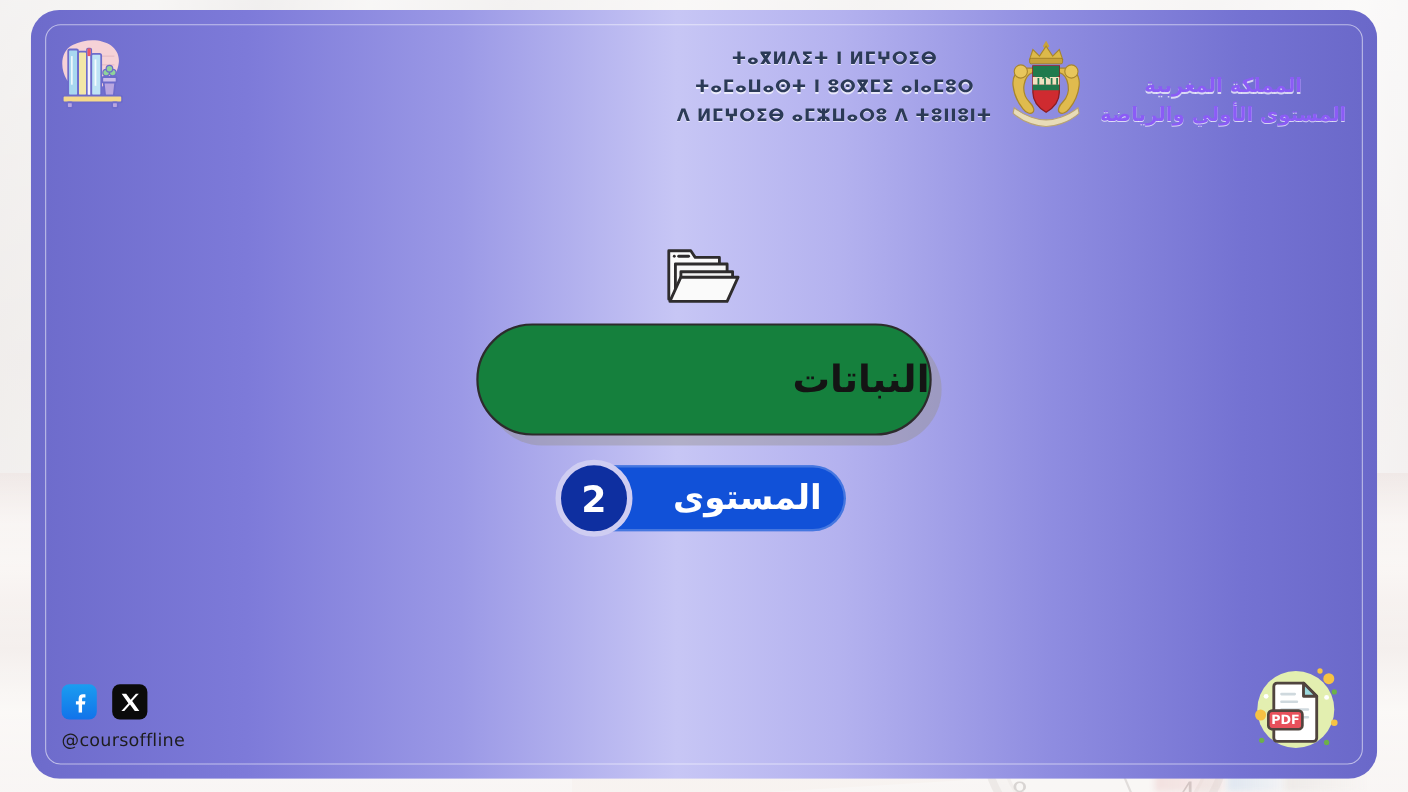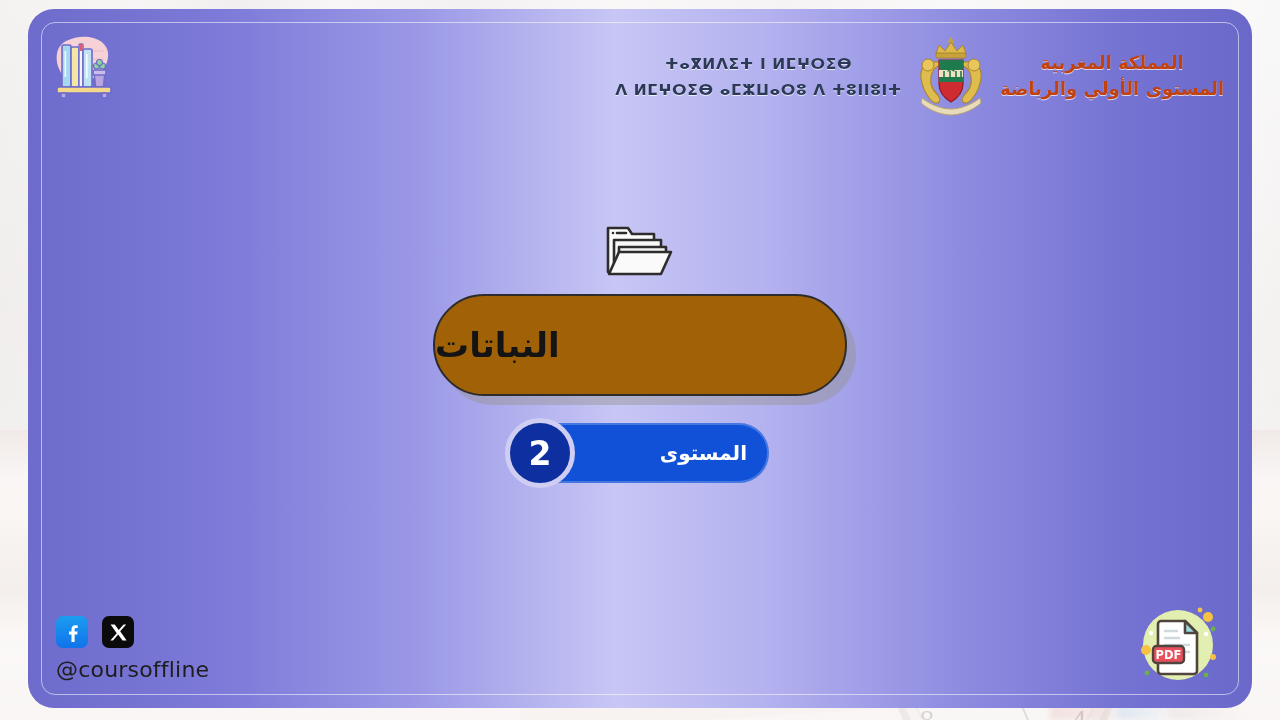--- a/index.html
+++ b/index.html
@@ -182,27 +182,27 @@
   .header {
     position: absolute;
     left: 0; right: 0; top: 0;
     height: 140px;
   }
   .bookshelf-icon { position: absolute; left: 48px; top: 33px; }
   .ministry {
     position: absolute;
     right: 56px; top: 34px;
     display: flex;
-    align-items: center;
+    align-items: flex-end;
     gap: 12px;
   }
   .ministry-ar {
     direction: rtl;
     text-align: center;
-    color: #c2410c;
+    color: #8b5cf6;
     font-size: 18px;
     line-height: 26px;
     font-weight: 600;
     letter-spacing: .5px;
     text-shadow: 0 1px 0 rgba(255,255,255,.7);
     order: 3;
   }
   .emblem { order: 2; width: 74px; height: 84px; }
   .ministry-tif {
     direction: ltr;
@@ -224,26 +224,26 @@
     display: flex;
     flex-direction: column;
     align-items: center;
   }
   .folder-icon { margin-bottom: 10px; }
   .title-card {
     position: relative;
     width: 414px;
     min-height: 102px;
     box-sizing: border-box;
-    background: #a16207;
+    background: #15803d;
     border: 2.5px solid #2d2b2c;
     border-radius: 52px;
     display: flex;
     align-items: center;
-    justify-content: flex-start;
+    justify-content: flex-end;
     box-shadow: 9px 9px 0 rgba(150,146,146,.45);
   }
   .title-text {
     direction: rtl;
     font-size: 34px;
     font-weight: 700;
     color: #141414;
     letter-spacing: .5px;
   }
   .level-badge {
@@ -256,21 +256,21 @@
     box-shadow: inset 0 0 0 2px rgba(255,255,255,.22);
     display: flex;
     align-items: center;
     justify-content: flex-end;
     padding-right: 22px;
     box-sizing: border-box;
   }
   .level-label {
     direction: rtl;
     color: #ffffff;
-    font-size: 20px;
+    font-size: 31px;
     font-weight: 700;
     letter-spacing: .3px;
   }
   .level-circle {
     position: absolute;
     left: -6px; top: 50%;
     transform: translateY(-50%);
     width: 70px; height: 70px;
     border-radius: 50%;
     background: #0e2fa0;
@@ -295,21 +295,21 @@
   .social-icons { display: flex; gap: 14px; }
   .fb-icon, .x-icon {
     width: 32px; height: 32px;
     border-radius: 7px;
     display: flex; align-items: center; justify-content: center;
   }
   .fb-icon { background: linear-gradient(180deg, #1b9df0, #1173ea); }
   .x-icon  { background: #0b0b0b; }
   .handle {
     margin-top: 9px;
-    font-size: 22px;
+    font-size: 16px;
     color: #1d1d1d;
     letter-spacing: .2px;
   }
 
   
   .pdf-badge { position: absolute; right: 58px; bottom: 32px; width: 88px; height: 88px; }
 </style>
 </head>
 <body>
 
@@ -374,20 +374,21 @@
         </g>
         <rect x="9" y="54" width="54" height="6" rx="1.6" fill="#f5d98a" stroke="#6d6bcb" stroke-width="1.6"></rect>
         <rect x="13" y="60" width="5" height="5" rx="1.2" fill="#b9a6e0" stroke="#6d6bcb" stroke-width="1.5"></rect>
         <rect x="54" y="60" width="5" height="5" rx="1.2" fill="#b9a6e0" stroke="#6d6bcb" stroke-width="1.5"></rect>
       </svg>
     </div>
 
     <div class="ministry">
       <div class="ministry-tif">
         <div>ⵜⴰⴳⵍⴷⵉⵜ ⵏ ⵍⵎⵖⵔⵉⴱ</div>
+        <div>ⵜⴰⵎⴰⵡⴰⵙⵜ ⵏ ⵓⵙⴳⵎⵉ ⴰⵏⴰⵎⵓⵔ</div>
         <div>ⴷ ⵍⵎⵖⵔⵉⴱ ⴰⵎⵣⵡⴰⵔⵓ ⴷ ⵜⵓⵏⵏⵓⵏⵜ</div>
       </div>
 
       <div class="emblem">
         <svg width="74" height="84" viewBox="0 0 74 84" xmlns="http://www.w3.org/2000/svg">
 
           <path d="M37 3 l3 5 -3 3 -3-3z" fill="#c8a23c"></path>
           <path d="M22 20 l3-9 6 6 6-9 6 9 6-6 3 9z" fill="#dcb94a" stroke="#a8862c" stroke-width="1"></path>
           <rect x="22" y="19" width="30" height="5" rx="1.5" fill="#c8a23c" stroke="#9e7d26" stroke-width=".8"></rect>
 

